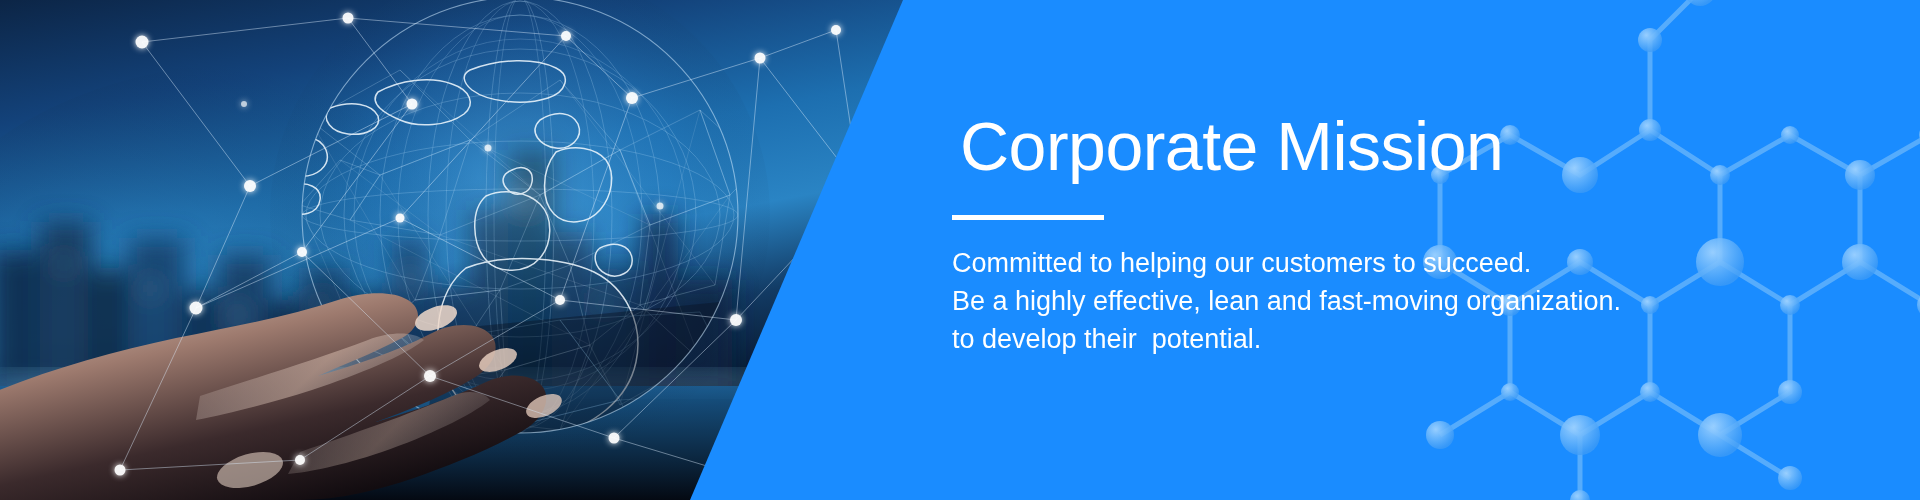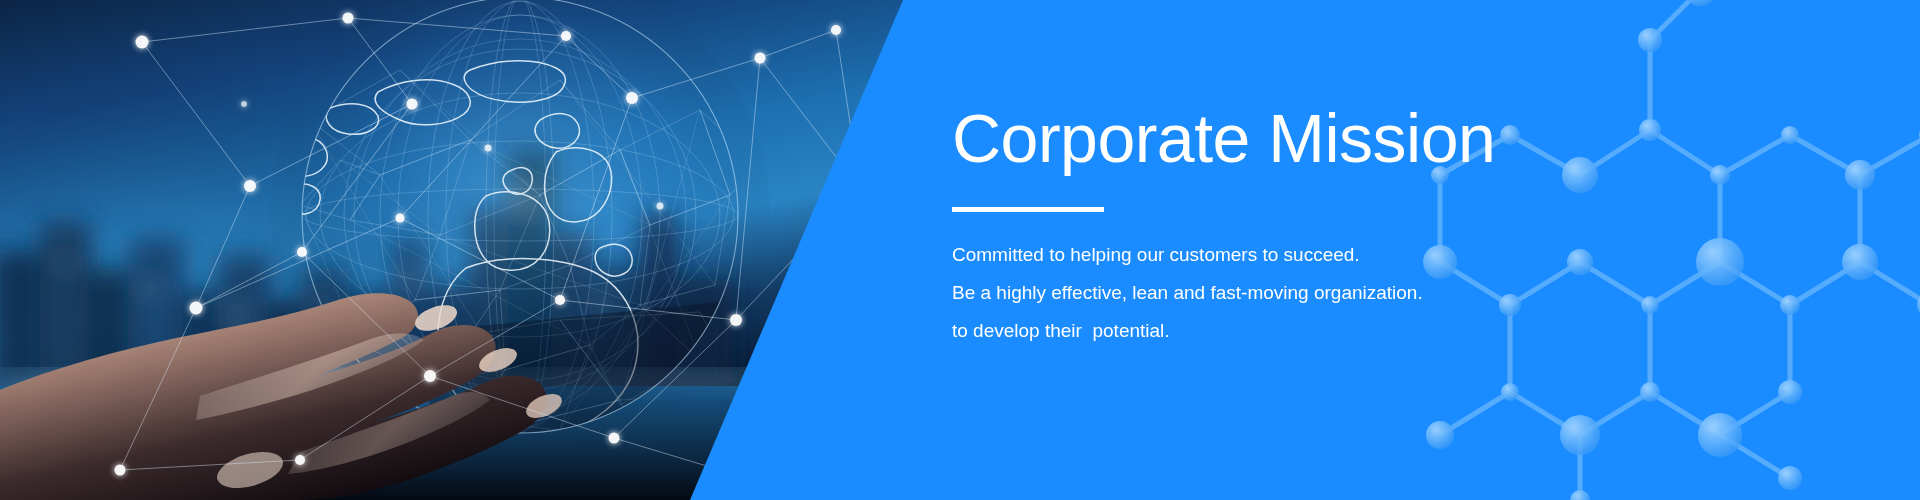--- a/index.html
+++ b/index.html
@@ -52,21 +52,21 @@
   }
 
   
   .content {
     position: absolute;
     left: 952px;
     top: 104px;
     width: 760px;
   }
   .headline {
-    margin: 0;
+    margin: 8px;
     font-family: "Liberation Sans", sans-serif;
     font-size: 68px;
     line-height: 1.02;
     font-weight: 400;
     color: #ffffff;
     letter-spacing: -0.5px;
     white-space: nowrap;
   }
   .rule {
     margin-top: 34px;
@@ -74,21 +74,21 @@
     height: 5px;
     background: #ffffff;
   }
   .mission-list {
     margin: 24px 0 0 0;
     padding: 0;
     list-style: none;
   }
   .mission-line {
     font-family: "Liberation Sans", sans-serif;
-    font-size: 19px;
+    font-size: 27px;
     line-height: 38px;
     font-weight: 400;
     color: #ffffff;
     white-space: pre;
   }
 </style>
 </head>
 <body>
 
 <div class="banner">

